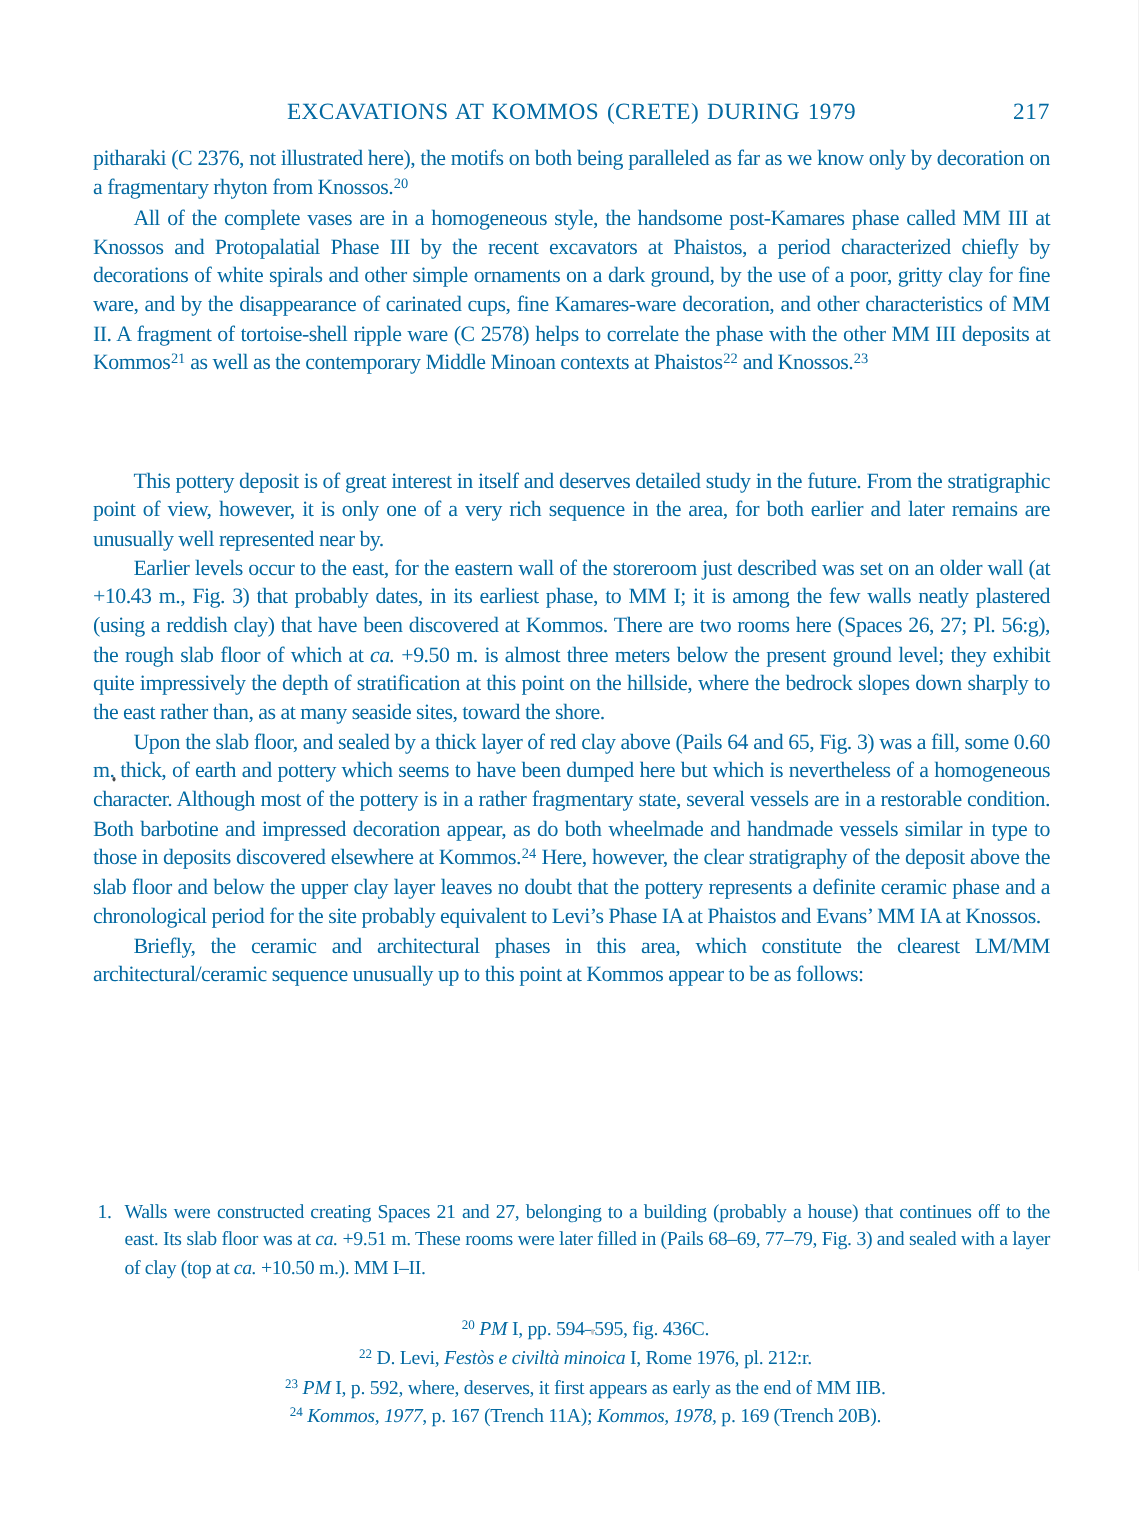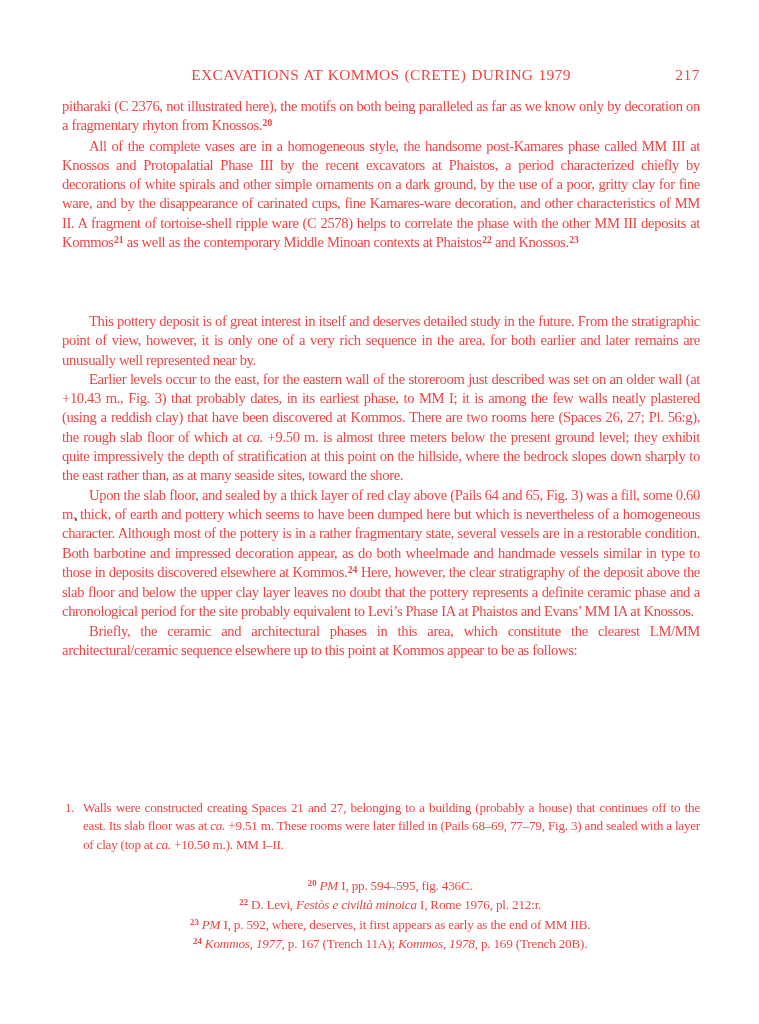--- a/index.html
+++ b/index.html
@@ -1,42 +1,41 @@
 <!DOCTYPE html>
 <html><head>
 <meta charset="utf-8">
 <style>
   html,body{margin:0;padding:0;background:#e8e8e8;}
   .page{
     position:relative;
     width:759px;height:1024px;
     background:#ffffff;
     font-family:"Liberation Serif","DejaVu Serif",serif;
-    color:#ef4444;
+    color:#0369a1;
     overflow:hidden;
     margin:0 auto;
   }
   .content-abs{position:absolute;left:62px;width:638px;}
   
   .runhead{top:65px;height:20px;font-size:15.5px;line-height:19px;}
   .runhead-title{display:block;text-align:center;letter-spacing:0.3px;word-spacing:1px;}
   .runhead-pageno{position:absolute;right:0;top:0;letter-spacing:0.5px;}
   
   .bodytext{font-size:14.6px;line-height:19.3px;text-align:justify;letter-spacing:-0.35px;}
   .bodytext p{margin:0;}
   .bodytext p.indent{text-indent:27px;}
   .sectionA{top:97px;}
   .sectionB{top:312px;}
   sup.fnref{
     font-size:0.66em;
     vertical-align:baseline;
     position:relative;top:-0.45em;
     letter-spacing:0;
     margin-left:0.5px;
-    font-weight:bold;
   }
   i{font-style:italic;}
   
   .listblock{top:799px;font-size:13.2px;line-height:18.3px;letter-spacing:-0.25px;text-align:justify;}
   .list-item{position:relative;padding-left:21px;margin:0;}
   .list-num{position:absolute;left:3px;top:0;}
   
   .footblock{top:877px;font-size:13.2px;line-height:18.35px;letter-spacing:-0.2px;text-align:center;}
   .footnote{margin:0;text-indent:18px;}
   .footnote sup.fnref{margin-right:3px;}
@@ -57,21 +56,21 @@
 
   <div class="content-abs bodytext sectionA">
     <p><span>pitharaki (C 2376, not illustrated here), the motifs on both being paralleled as far as we know only by decoration on a fragmentary rhyton from Knossos.</span><sup class="fnref">20</sup></p>
     <p class="indent"><span>All of the complete vases are in a homogeneous style, the handsome post-Kamares phase called MM III at Knossos and Protopalatial Phase III by the recent excavators at Phaistos, a period characterized chiefly by decorations of white spirals and other simple ornaments on a dark ground, by the use of a poor, gritty clay for fine ware, and by the disappearance of carinated cups, fine Kamares-ware decoration, and other characteristics of MM II. A fragment of tortoise-shell ripple ware (C 2578) helps to correlate the phase with the other MM III deposits at Kommos</span><sup class="fnref">21</sup><span> as well as the contemporary Middle Minoan contexts at Phaistos</span><sup class="fnref">22</sup><span> and Knossos.</span><sup class="fnref">23</sup></p>
   </div>
 
   <div class="content-abs bodytext sectionB">
     <p class="indent"><span>This pottery deposit is of great interest in itself and deserves detailed study in the future. From the stratigraphic point of view, however, it is only one of a very rich sequence in the area, for both earlier and later remains are unusually well represented near by.</span></p>
     <p class="indent"><span>Earlier levels occur to the east, for the eastern wall of the storeroom just described was set on an older wall (at +10.43 m., Fig. 3) that probably dates, in its earliest phase, to MM I; it is among the few walls neatly plastered (using a reddish clay) that have been discovered at Kommos. There are two rooms here (Spaces 26, 27; Pl. 56:g), the rough slab floor of which at </span><i>ca.</i><span> +9.50 m. is almost three meters below the present ground level; they exhibit quite impressively the depth of stratification at this point on the hillside, where the bedrock slopes down sharply to the east rather than, as at many seaside sites, toward the shore.</span></p>
     <p class="indent"><span>Upon the slab floor, and sealed by a thick layer of red clay above (Pails 64 and 65, Fig. 3) was a fill, some 0.60 m. thick, of earth and pottery which seems to have been dumped here but which is nevertheless of a homogeneous character. Although most of the pottery is in a rather fragmentary state, several vessels are in a restorable condition. Both barbotine and impressed decoration appear, as do both wheelmade and handmade vessels similar in type to those in deposits discovered elsewhere at Kommos.</span><sup class="fnref">24</sup><span> Here, however, the clear stratigraphy of the deposit above the slab floor and below the upper clay layer leaves no doubt that the pottery represents a definite ceramic phase and a chronological period for the site probably equivalent to Levi’s Phase IA at Phaistos and Evans’ MM IA at Knossos.</span></p>
-    <p class="indent"><span>Briefly, the ceramic and architectural phases in this area, which constitute the clearest LM/MM architectural/ceramic sequence elsewhere up to this point at Kommos appear to be as follows:</span></p>
+    <p class="indent"><span>Briefly, the ceramic and architectural phases in this area, which constitute the clearest LM/MM architectural/ceramic sequence unusually up to this point at Kommos appear to be as follows:</span></p>
   </div>
 
   <div class="content-abs listblock">
     <p class="list-item">
       <span class="list-num">1.</span>
       <span><span>Walls were constructed creating Spaces 21 and 27, belonging to a building (probably a house) that continues off to the east. Its slab floor was at </span><i>ca.</i><span> +9.51 m. These rooms were later filled in (Pails 68–69, 77–79, Fig. 3) and sealed with a layer of clay (top at </span><i>ca.</i><span> +10.50 m.). MM I–II.</span></span>
     </p>
   </div>
 
   <div class="content-abs footblock">

